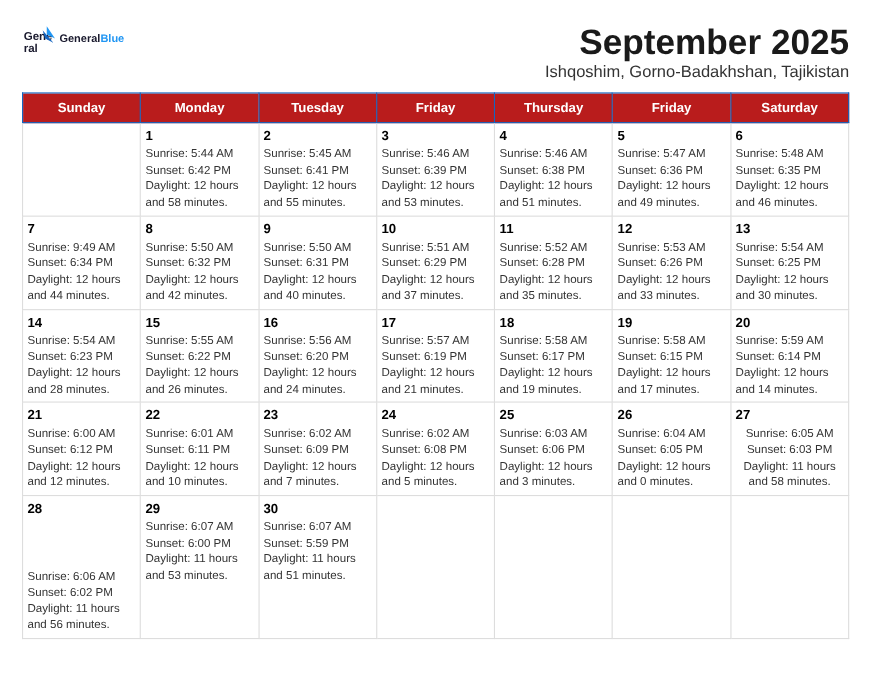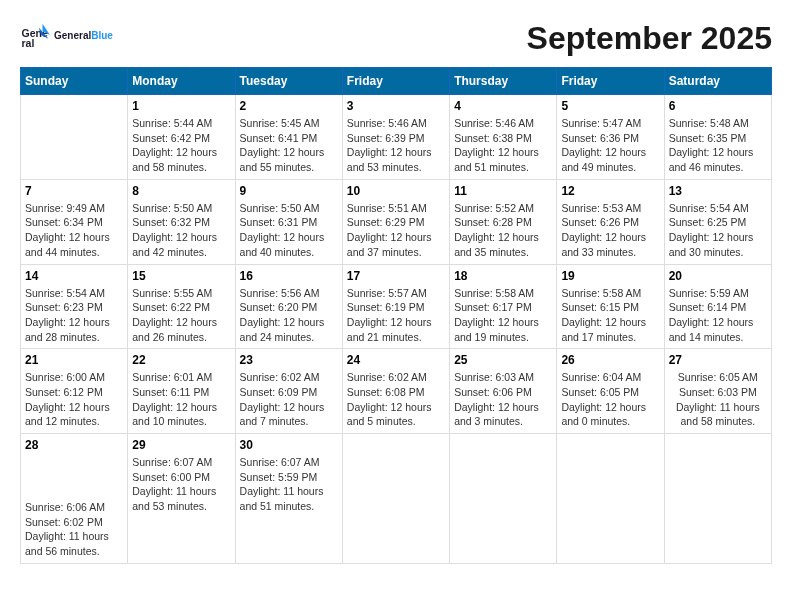--- a/index.html
+++ b/index.html
@@ -33,24 +33,24 @@
       font-size: 15px;
       font-weight: normal;
       color: #333;
     }
     table {
       width: 100%;
       border-collapse: collapse;
       font-size: 11px;
     }
     thead tr th {
-      background-color: #0369a1;
+      background-color: #b91c1c;
       color: white;
       padding: 6px 4px;
-      text-align: left;
+      text-align: center;
       font-size: 12px;
       font-weight: bold;
       border: 1px solid #1565C0;
     }
     tbody tr {
       border-bottom: 1px solid #ccc;
     }
     tbody td {
       padding: 4px 4px 4px 4px;
       vertical-align: top;
@@ -87,20 +87,21 @@
       <polygon points="25,10 38,25 28,20" fill="#1565C0"></polygon>
     </svg>
     <div>
       <div style="font-size:10px; font-weight:bold; color:#1a1a2e; line-height:1.1;">
         <span style="color:#1a1a2e;">General</span><span style="color:#2196F3;">Blue</span>
       </div>
     </div>
   </div>
   <div class="title-section">
     <h1>September 2025</h1>
+    <h2>Ishqoshim, Gorno-Badakhshan, Tajikistan</h2>
   </div>
 </div>
 
 <table>
   <thead id="calendar-header">
     <tr id="days-header-row">
         <th>Sunday</th>
         <th>Monday</th>
         <th>Tuesday</th>
         <th>Friday</th>

